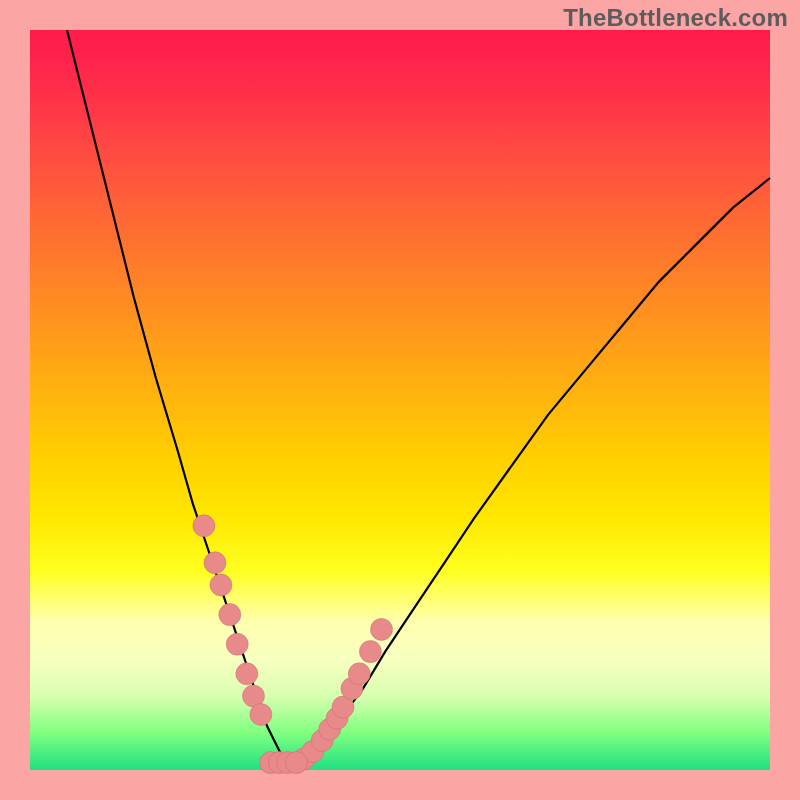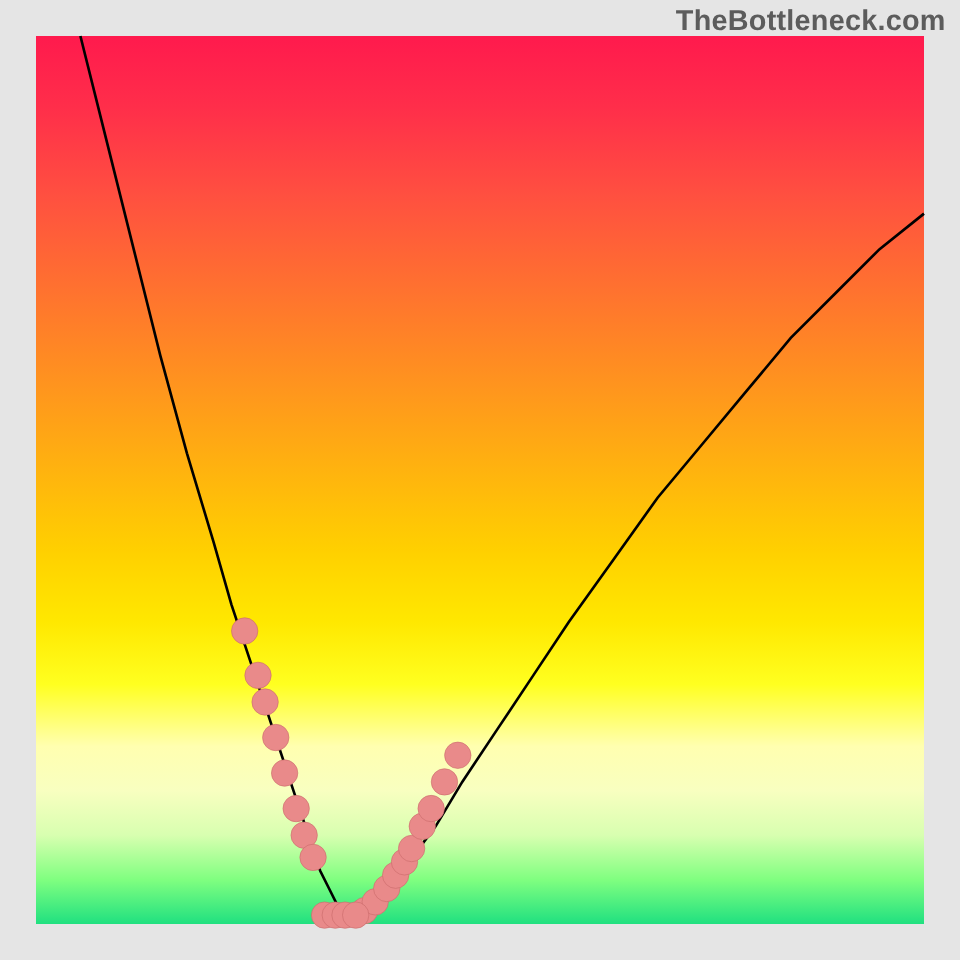--- a/index.html
+++ b/index.html
@@ -7,21 +7,21 @@
     padding: 0;
     width: 800px;
     height: 800px;
     background: #000000;
     overflow: hidden;
   }
   .frame {
     position: relative;
     width: 800px;
     height: 800px;
-    background: #e5e5e5;
+    background: #fca5a5;
   }
   .plot-area {
     position: absolute;
     left: 30px;
     top: 30px;
     width: 740px;
     height: 740px;
     background: linear-gradient(to bottom,
       #ff1a4d 0%,
       #ff2e4a 8%,

